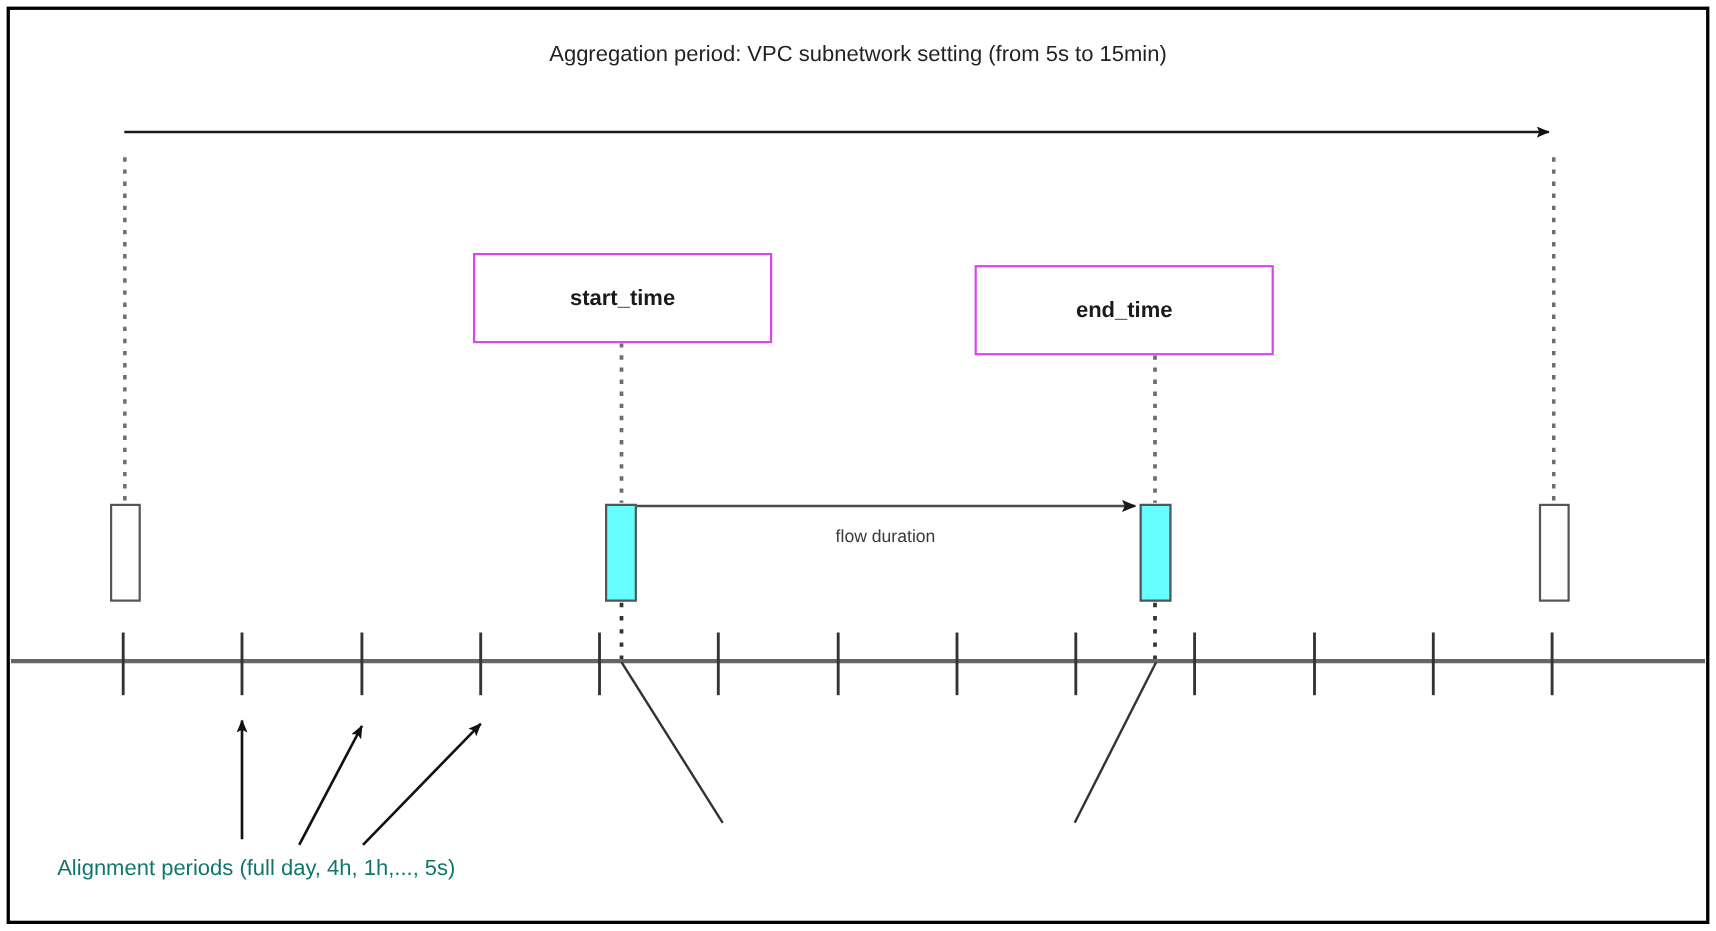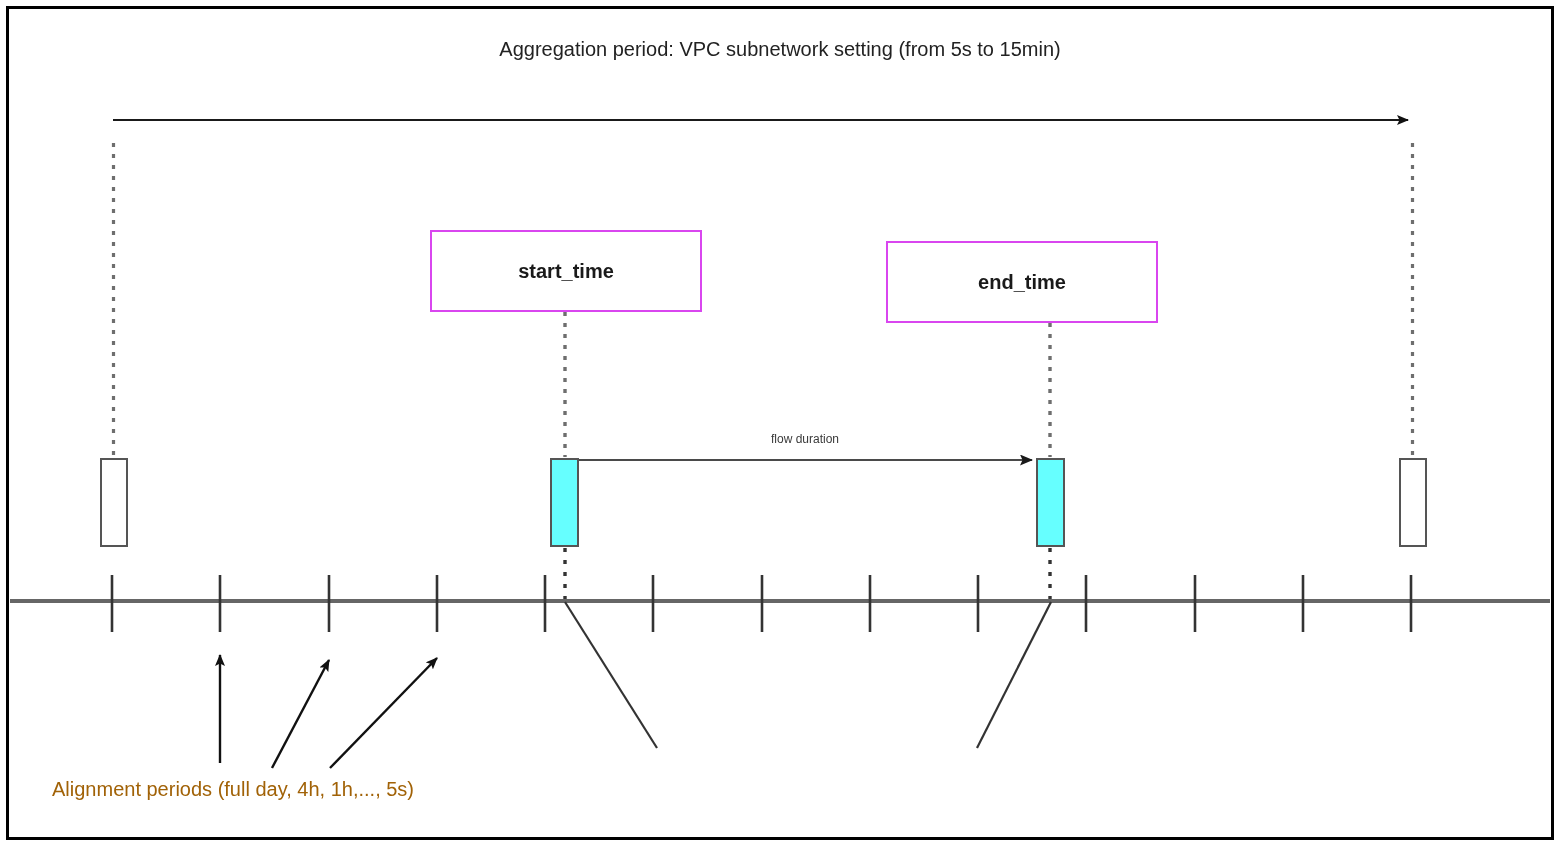--- a/index.html
+++ b/index.html
@@ -46,33 +46,34 @@
     width: 1560px;
     top: 38px;
   }
   .boxlabel {
     font-size: 20px;
     font-weight: bold;
     color: #1a1a1a;
     text-align: center;
   }
   .flow-label {
-    font-size: 12px;
+    font-size: 16px;
     color: #3a3a3a;
     text-align: center;
+    margin-top: 48px;
   }
   .bytes-label {
     font-size: 21px;
     font-weight: bold;
     color: #1a1a1a;
     text-align: center;
   }
   .align-label {
     font-size: 20px;
-    color: #a16207;
+    color: #0f766e;
     left: 52px;
     top: 778px;
   }
   .traffic-label {
     font-size: 19px;
     color: #333333;
     text-align: center;
     line-height: 26px;
     left: 705px;
     top: 748px;

